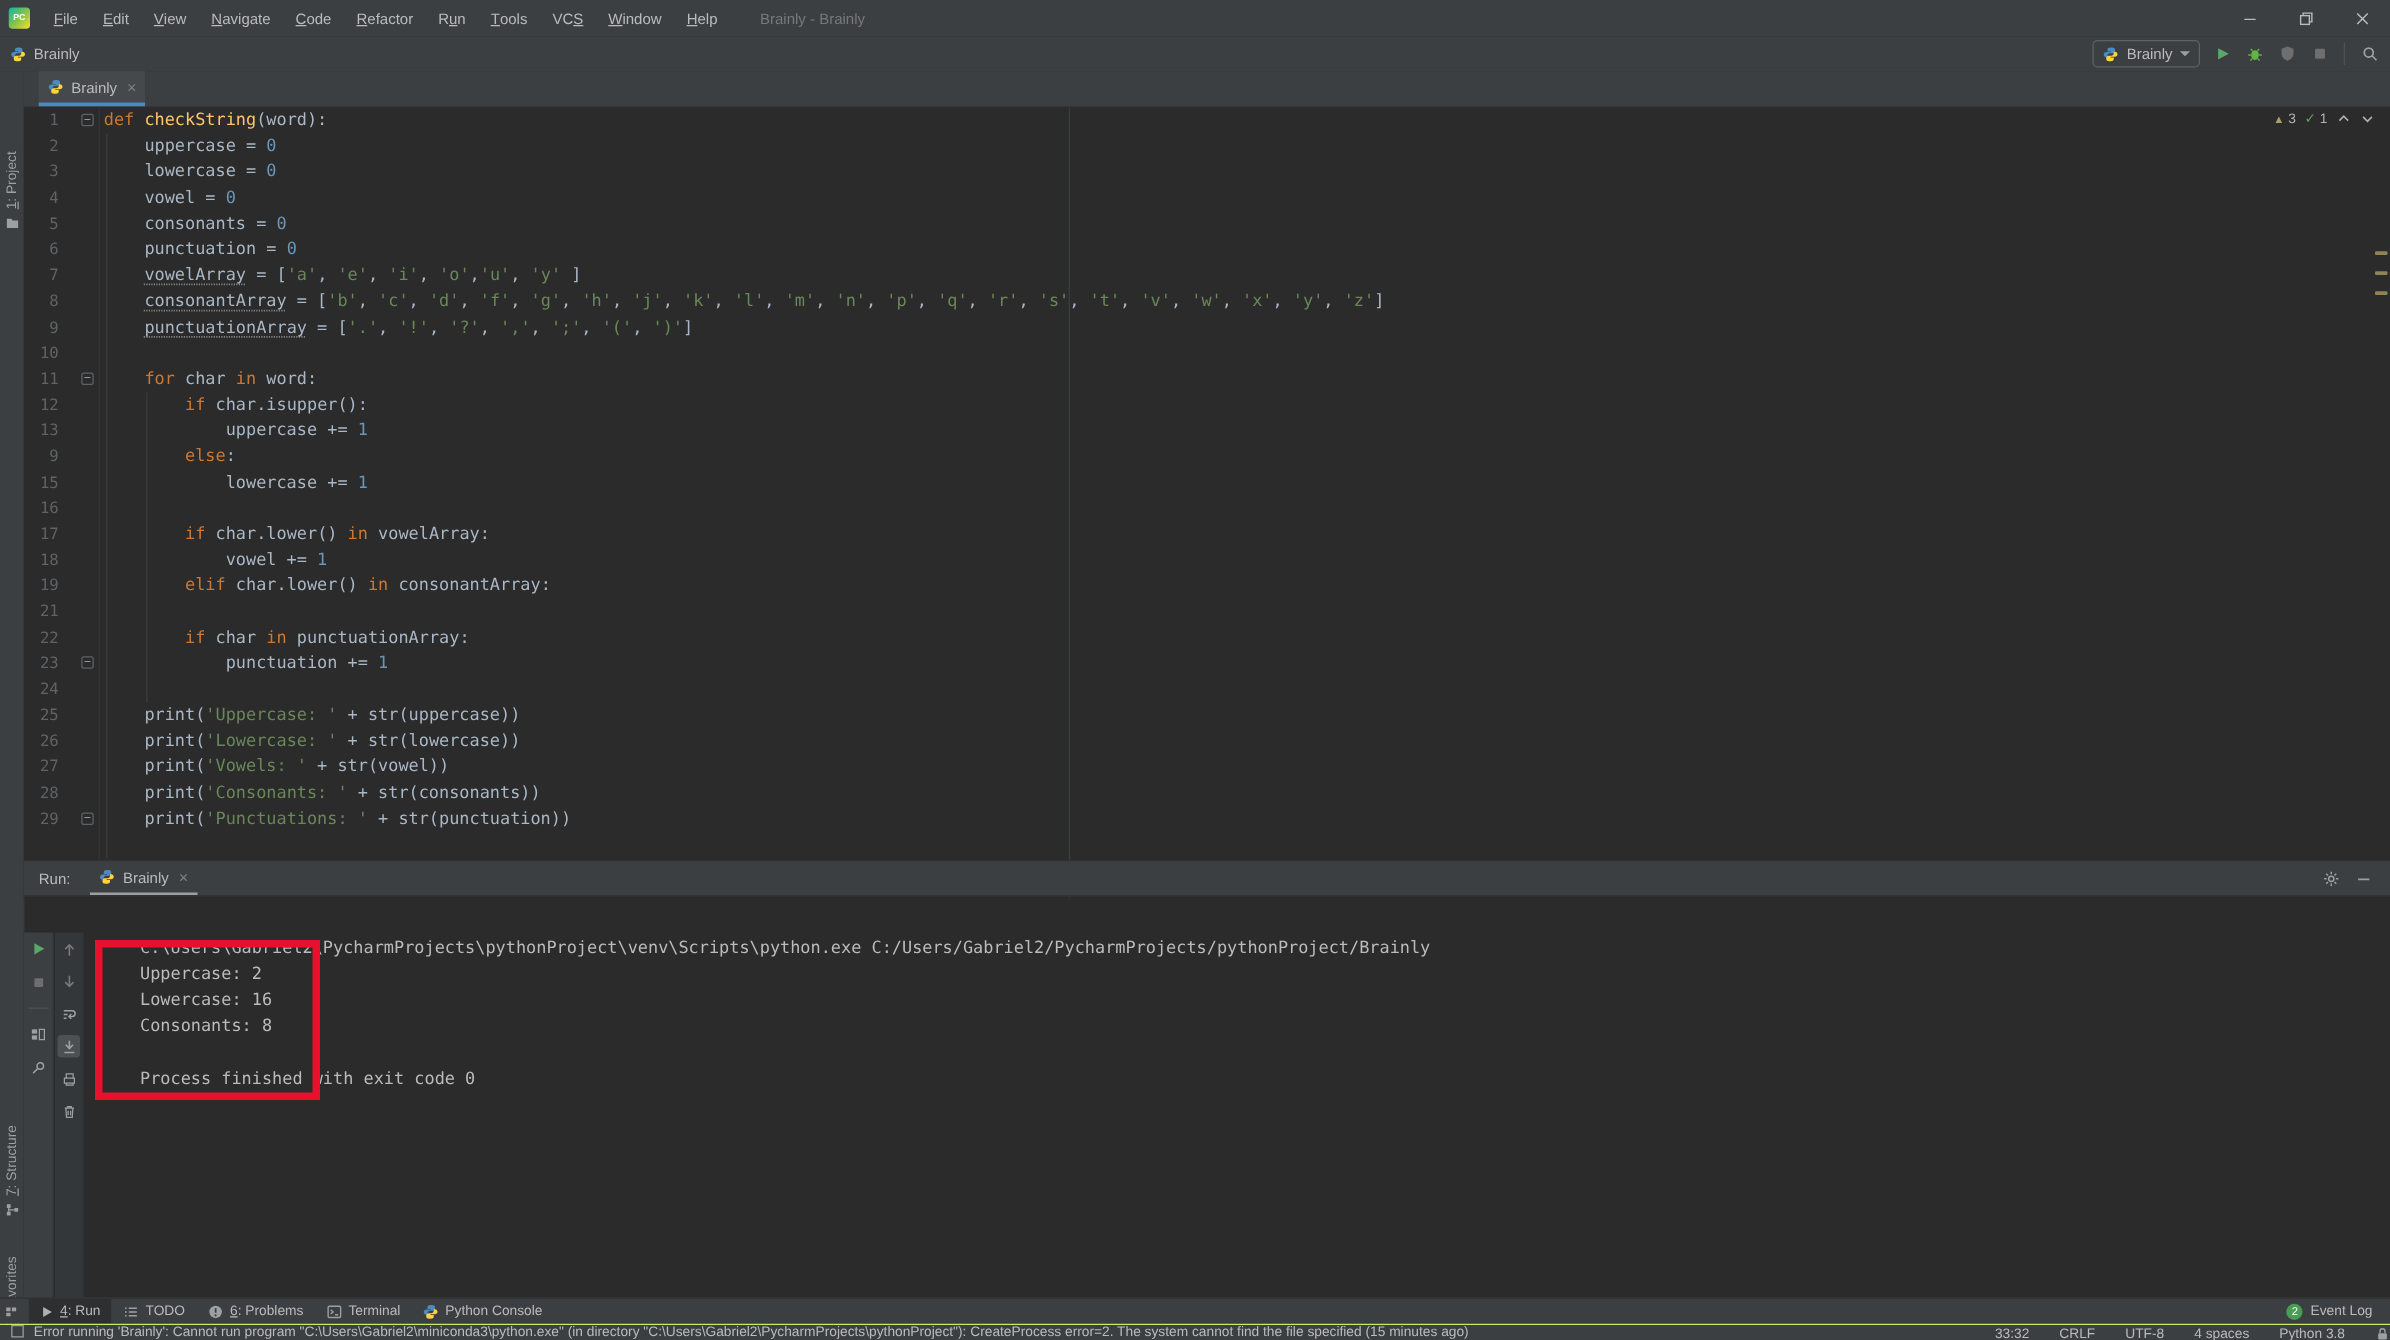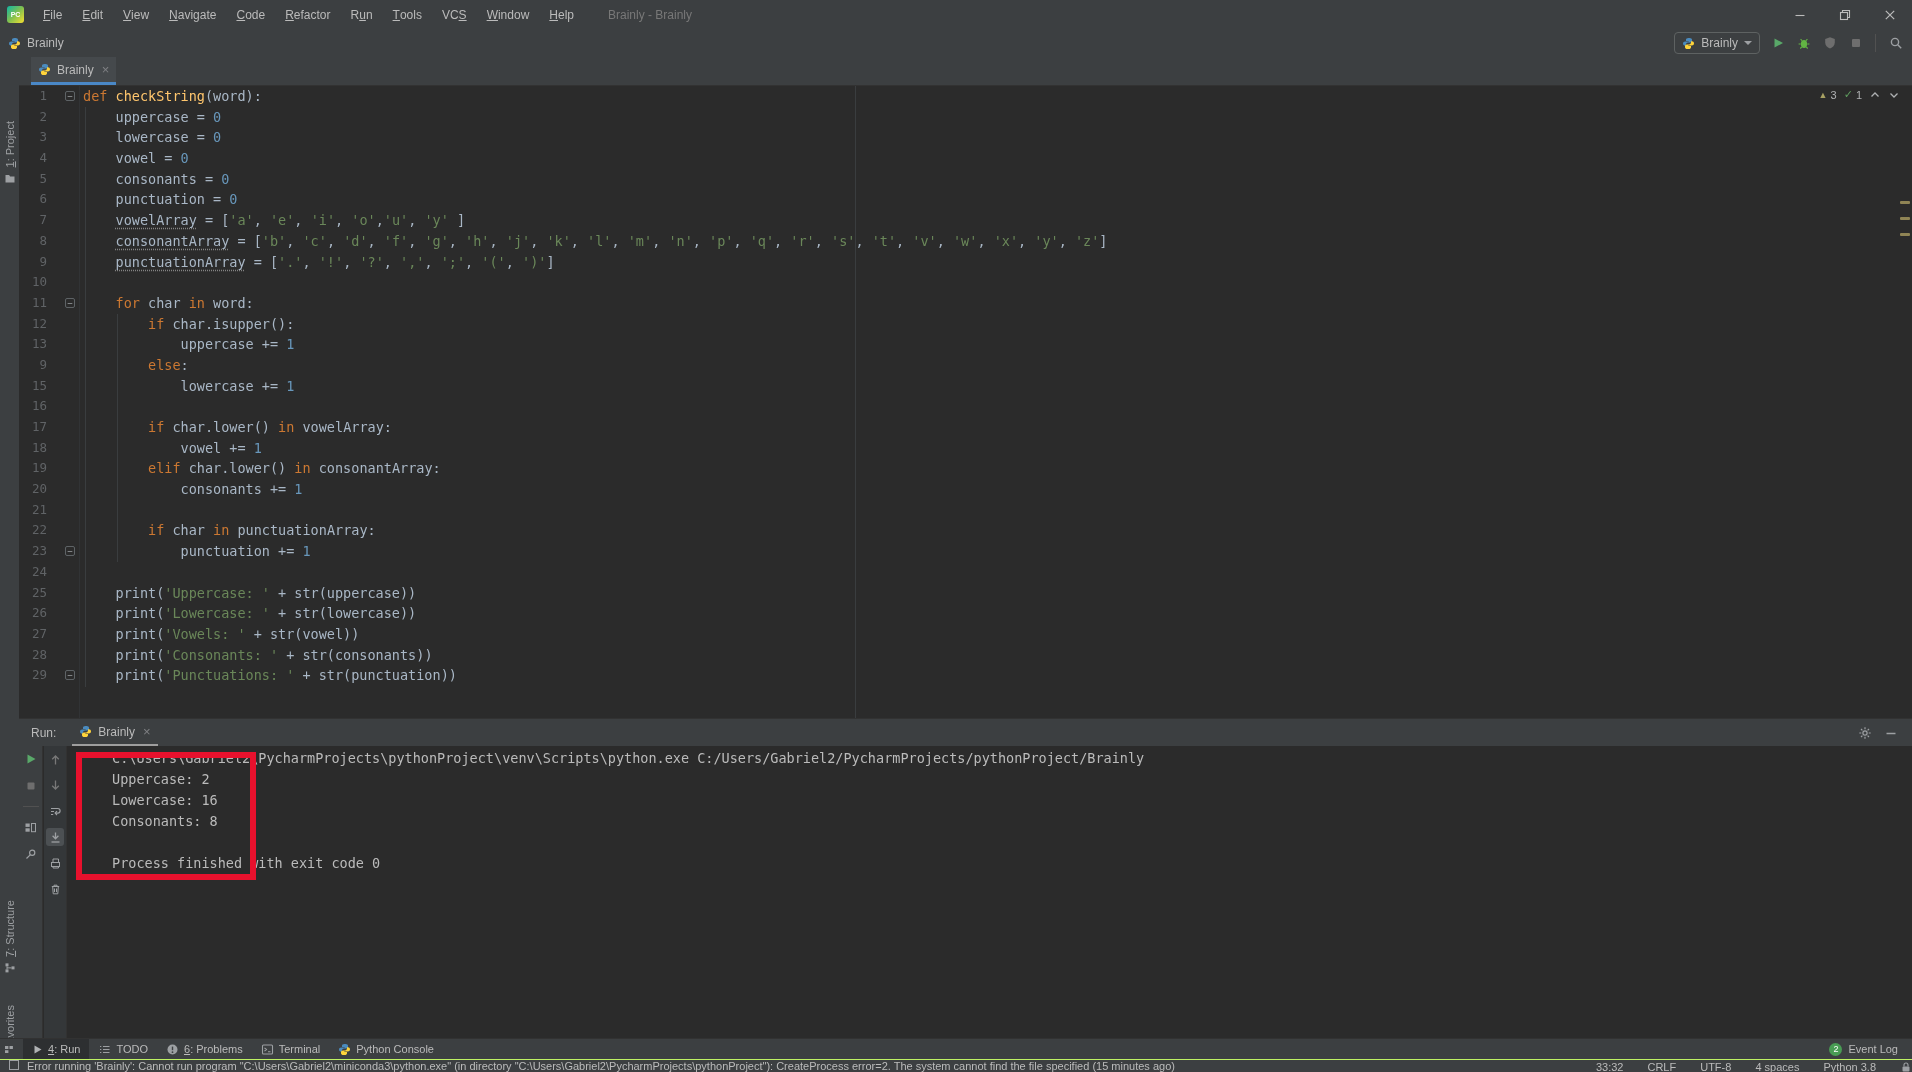--- a/index.html
+++ b/index.html
@@ -63,21 +63,21 @@
   .kw{color:#CC7832}.fn{color:#FFC66D}.str{color:#6A8759}.num{color:#6897BB}.p{color:#A9B7C6}
   .decl{color:#A9B7C6;text-decoration:underline dotted #848484;text-underline-offset:3px}
   .inspections{position:absolute;right:12px;top:2px;display:flex;align-items:center;gap:7px;
                font-family:"Liberation Sans",sans-serif;font-size:11px;color:#AFB1B3}
   .insp-grp{display:flex;align-items:center;gap:3px}
   .tri{color:#A8A163;font-size:9px;font-style:normal}
   .chk{color:#5F9E5F;font-size:11px;font-style:normal}
   .scroll-mark{position:absolute;left:1881px;width:10px;height:3px;background:#8F8455;border-radius:1px}
 
   
-  .run-header{position:absolute;left:19px;top:718px;width:1893px;height:27px;background:#3C3F41;
+  .run-header{position:absolute;left:19px;top:688px;width:1893px;height:27px;background:#3C3F41;
               border-top:1px solid #323232;border-bottom:1px solid #323232;display:flex;align-items:center;box-sizing:content-box}
   .run-label{margin-left:12px;color:#BBBBBB}
   .run-tab{display:flex;align-items:center;gap:6px;height:25px;margin-left:16px;padding:0 7px;
            border-bottom:2px solid #9E9E9E;color:#BBBBBB}
   .run-header-right{margin-left:auto;display:flex;align-items:center;gap:12px;padding-right:14px}
   .run-body{position:absolute;left:19px;top:746px;width:1893px;height:297px;background:#2B2B2B}
   .rcolA{position:absolute;left:0;top:0;width:24px;height:100%;background:#3C3F41;border-right:1px solid #323232;
          display:flex;flex-direction:column;align-items:center;padding-top:4px;box-sizing:border-box;gap:9px}
   .rcolB{position:absolute;left:25px;top:0;width:23px;height:100%;background:#343739;border-right:1px solid #323232;
          display:flex;flex-direction:column;align-items:center;padding-top:4px;box-sizing:border-box;gap:8px}
@@ -333,24 +333,20 @@
         </div>
         <div class="cl">
           <span class="ln">18</span>
           <span class="lc"><span class="p">            vowel += </span><span class="num">1</span></span>
         </div>
         <div class="cl">
           <span class="ln">19</span>
           <span class="lc"><span class="p">        </span><span class="kw">elif</span><span class="p"> char.lower() </span><span class="kw">in</span><span class="p"> consonantArray:</span></span>
         </div>
         <div class="cl">
-          <span class="ln">20</span>
-          <span class="lc"><span class="p">            consonants += </span><span class="num">1</span></span>
-        </div>
-        <div class="cl">
           <span class="ln">21</span>
           <span class="lc"></span>
         </div>
         <div class="cl">
           <span class="ln">22</span>
           <span class="lc"><span class="p">        </span><span class="kw">if</span><span class="p"> char </span><span class="kw">in</span><span class="p"> punctuationArray:</span></span>
         </div>
         <div class="cl">
           <span class="ln">23</span>
           <span class="fold">−</span>

